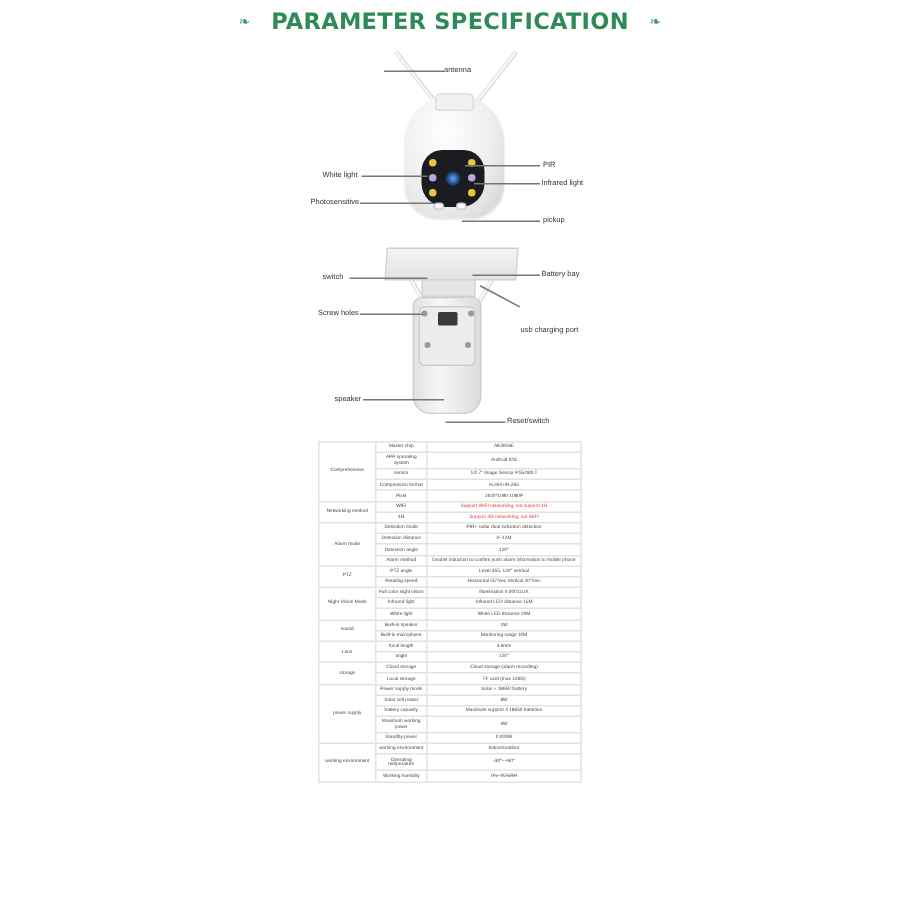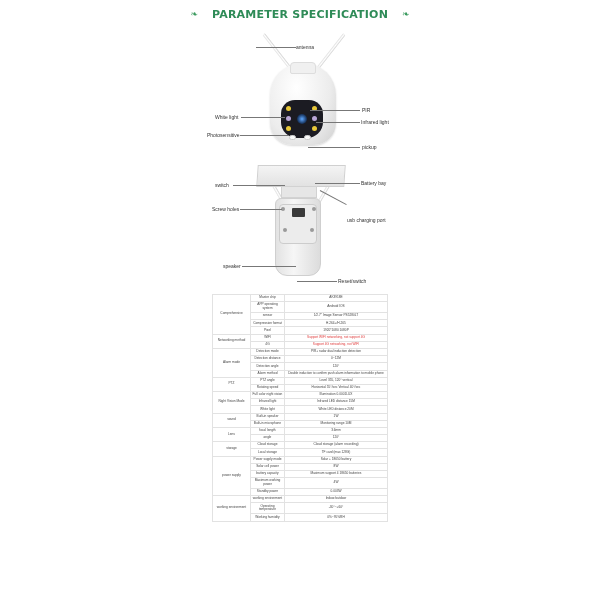--- a/index.html
+++ b/index.html
@@ -1,20 +1,20 @@
 <!DOCTYPE html>
 <html><head>
 <meta charset="utf-8">
 <style>
   * { box-sizing: border-box; margin: 0; padding: 0; }
   html, body { width: 600px; height: 600px; background: #ffffff; overflow: hidden; }
   body { font-family: "Liberation Sans", sans-serif; color: #555; position: relative; }
 
   .title-bar { position: absolute; top: 4px; left: 0; width: 600px; height: 20px; display: flex; align-items: center; justify-content: center; gap: 14px; }
-  .title-text { font-family: "DejaVu Sans", sans-serif; font-weight: bold; font-size: 11px; color: #2e8b57; letter-spacing: 0.2px; }
+  .title-text { font-family: "DejaVu Sans", sans-serif; font-weight: bold; font-size: 15px; color: #2e8b57; letter-spacing: 0.2px; }
   .leaf { font-size: 9px; color: #3a9a5e; }
 
   .label { position: absolute; font-size: 5px; color: #333; white-space: nowrap; line-height: 6px; }
   .leader { position: absolute; height: 0; border-top: 0.6px solid #777; }
 
   
   .antenna { position: absolute; width: 3px; background: linear-gradient(90deg,#ddd,#fff,#ccc); border-radius: 2px; }
   .dome { position: absolute; left: 270px; top: 63px; width: 66px; height: 82px; border-radius: 32px 32px 22px 22px; background: radial-gradient(ellipse at 40% 30%, #ffffff 0%, #ececec 60%, #cfcfcf 100%); box-shadow: 0 1px 2px rgba(0,0,0,0.15); }
   .dome-top { position: absolute; left: 290px; top: 62px; width: 26px; height: 12px; border-radius: 4px 4px 2px 2px; background: #f0f0f0; border: 0.5px solid #ddd; }
   .face { position: absolute; left: 281px; top: 100px; width: 42px; height: 38px; border-radius: 14px 14px 16px 16px; background: #1b1b22; }

